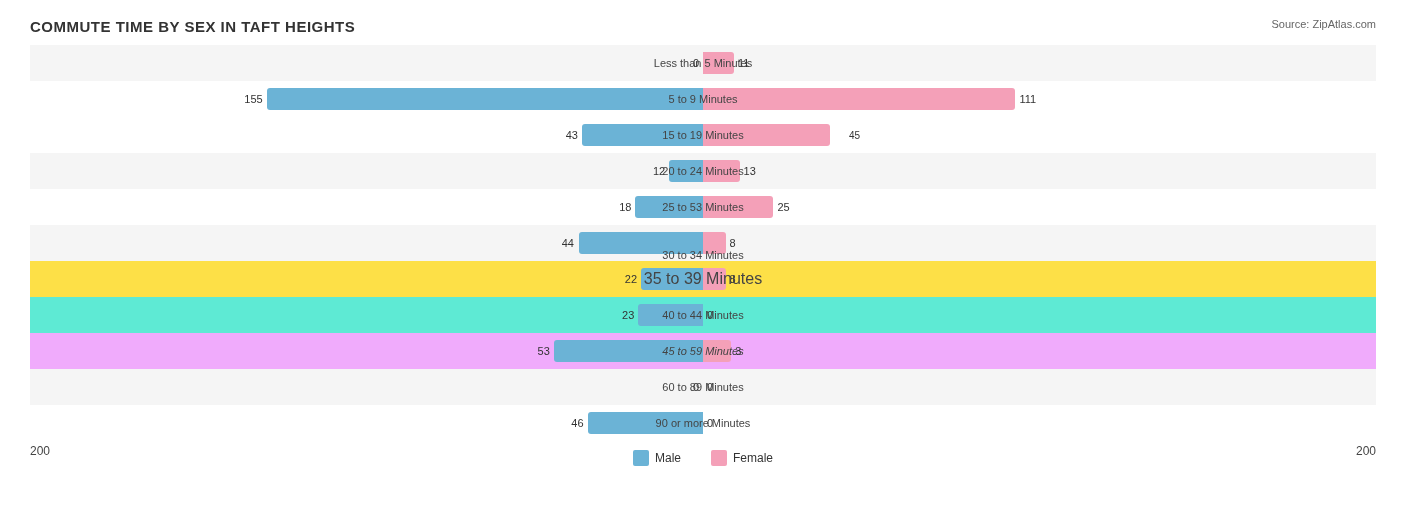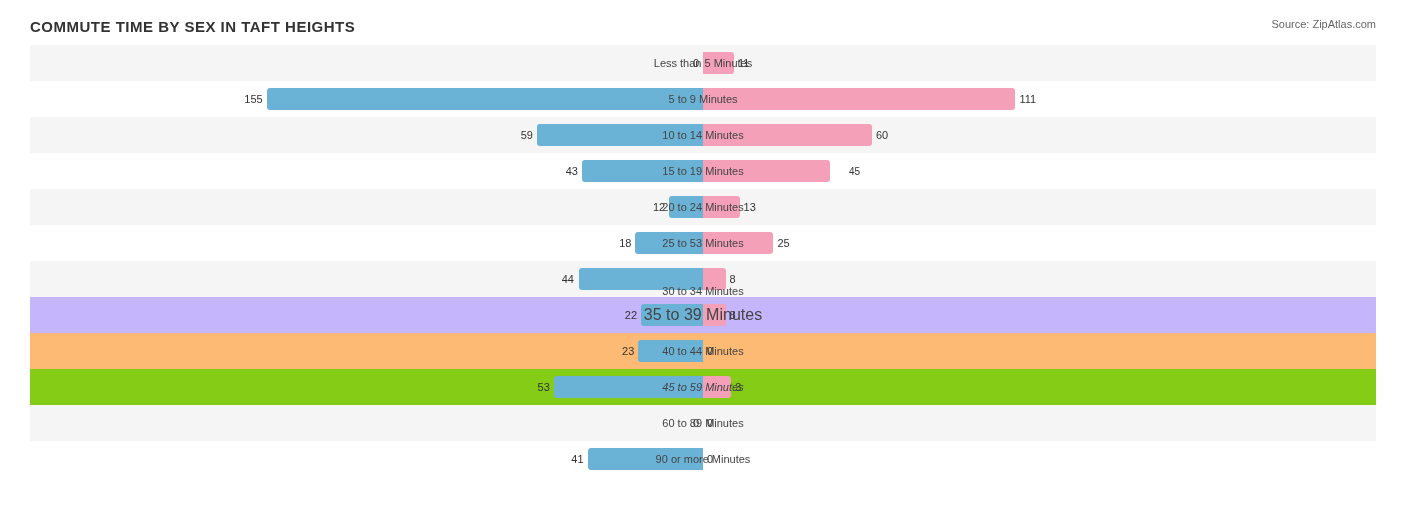--- a/index.html
+++ b/index.html
@@ -150,173 +150,156 @@
     </div>
     <div style="position:absolute; left:50%; transform:translateX(-50%); width:160px; text-align:center; font-size:11px; color:#444; white-space:nowrap; z-index:10; pointer-events:none;">5 to 9 Minutes</div>
     <div class="right-section" style="width:50%; height:100%; display:flex; align-items:center; position:relative;">
 
         <div class="female-bar" style="width:312.465px; left:0; position:absolute;">
         </div>
         <span style="position:absolute; left:316.465px; font-size:11px; color:#333; white-space:nowrap;">111</span>
 
     </div>
   </div>
+      <div class="bar-row" style="background: rgb(255, 255, 255);">
+    <div class="left-section" style="width:50%; height:100%; display:flex; align-items:center; position:relative;">
+
+        <div class="male-bar" style="width:121.045px; right:0; position:absolute;">
+        </div>
+        <span style="position:absolute; right:125.045px; font-size:11px; color:#333; white-space:nowrap;">43</span>
+
+    </div>
+    <div style="position:absolute; left:50%; transform:translateX(-50%); width:160px; text-align:center; font-size:11px; color:#444; white-space:nowrap; z-index:10; pointer-events:none;">15 to 19 Minutes</div>
+    <div class="right-section" style="width:50%; height:100%; display:flex; align-items:center; position:relative;">
+
+        <div class="female-bar" style="width:126.675px; left:0; position:absolute;">
+        </div>
+        <span style="position:absolute; left:146px; font-size:10px; color:#333; white-space:nowrap;">45</span>
+
+    </div>
+  </div>
       <div class="bar-row" style="background: rgb(245, 245, 245);">
     <div class="left-section" style="width:50%; height:100%; display:flex; align-items:center; position:relative;">
 
-        <div class="male-bar" style="width:166.085px; right:0; position:absolute;">
-        </div>
-        <span style="position:absolute; right:170.085px; font-size:11px; color:#333; white-space:nowrap;">59</span>
-
-    </div>
-    <div style="position:absolute; left:50%; transform:translateX(-50%); width:160px; text-align:center; font-size:11px; color:#444; white-space:nowrap; z-index:10; pointer-events:none;">10 to 14 Minutes</div>
-    <div class="right-section" style="width:50%; height:100%; display:flex; align-items:center; position:relative;">
-
-        <div class="female-bar" style="width:168.9px; left:0; position:absolute;">
-        </div>
-        <span style="position:absolute; left:172.9px; font-size:11px; color:#333; white-space:nowrap;">60</span>
+        <div class="male-bar" style="width:33.78px; right:0; position:absolute;">
+        </div>
+        <span style="position:absolute; right:37.78px; font-size:11px; color:#333; white-space:nowrap;">12</span>
+
+    </div>
+    <div style="position:absolute; left:50%; transform:translateX(-50%); width:160px; text-align:center; font-size:11px; color:#444; white-space:nowrap; z-index:10; pointer-events:none;">20 to 24 Minutes</div>
+    <div class="right-section" style="width:50%; height:100%; display:flex; align-items:center; position:relative;">
+
+        <div class="female-bar" style="width:36.595px; left:0; position:absolute;">
+        </div>
+        <span style="position:absolute; left:40.595px; font-size:11px; color:#333; white-space:nowrap;">13</span>
 
     </div>
   </div>
       <div class="bar-row" style="background: rgb(255, 255, 255);">
     <div class="left-section" style="width:50%; height:100%; display:flex; align-items:center; position:relative;">
 
-        <div class="male-bar" style="width:121.045px; right:0; position:absolute;">
-        </div>
-        <span style="position:absolute; right:125.045px; font-size:11px; color:#333; white-space:nowrap;">43</span>
-
-    </div>
-    <div style="position:absolute; left:50%; transform:translateX(-50%); width:160px; text-align:center; font-size:11px; color:#444; white-space:nowrap; z-index:10; pointer-events:none;">15 to 19 Minutes</div>
-    <div class="right-section" style="width:50%; height:100%; display:flex; align-items:center; position:relative;">
-
-        <div class="female-bar" style="width:126.675px; left:0; position:absolute;">
-        </div>
-        <span style="position:absolute; left:146px; font-size:10px; color:#333; white-space:nowrap;">45</span>
+        <div class="male-bar" style="width:67.56px; right:0; position:absolute;">
+        </div>
+        <span style="position:absolute; right:71.56px; font-size:11px; color:#333; white-space:nowrap;">18</span>
+
+    </div>
+    <div style="position:absolute; left:50%; transform:translateX(-50%); width:160px; text-align:center; font-size:11px; color:#444; white-space:nowrap; z-index:10; pointer-events:none;">25 to 53 Minutes</div>
+    <div class="right-section" style="width:50%; height:100%; display:flex; align-items:center; position:relative;">
+
+        <div class="female-bar" style="width:70.375px; left:0; position:absolute;">
+        </div>
+        <span style="position:absolute; left:74.375px; font-size:11px; color:#333; white-space:nowrap;">25</span>
 
     </div>
   </div>
       <div class="bar-row" style="background: rgb(245, 245, 245);">
     <div class="left-section" style="width:50%; height:100%; display:flex; align-items:center; position:relative;">
 
-        <div class="male-bar" style="width:33.78px; right:0; position:absolute;">
-        </div>
-        <span style="position:absolute; right:37.78px; font-size:11px; color:#333; white-space:nowrap;">12</span>
-
-    </div>
-    <div style="position:absolute; left:50%; transform:translateX(-50%); width:160px; text-align:center; font-size:11px; color:#444; white-space:nowrap; z-index:10; pointer-events:none;">20 to 24 Minutes</div>
-    <div class="right-section" style="width:50%; height:100%; display:flex; align-items:center; position:relative;">
-
-        <div class="female-bar" style="width:36.595px; left:0; position:absolute;">
-        </div>
-        <span style="position:absolute; left:40.595px; font-size:11px; color:#333; white-space:nowrap;">13</span>
+        <div class="male-bar" style="width:123.86px; right:0; position:absolute;">
+        </div>
+        <span style="position:absolute; right:129px; font-size:11px; color:#333; white-space:nowrap;">44</span>
+
+    </div>
+    <div style="position:absolute; left:50%; transform:translateX(-50%); width:160px; text-align:center; font-size:11px; color:#444; white-space:nowrap; z-index:10; pointer-events:none;margin-top:24px;">30 to 34 Minutes</div>
+    <div class="right-section" style="width:50%; height:100%; display:flex; align-items:center; position:relative;">
+
+        <div class="female-bar" style="width:22.52px; left:0; position:absolute;">
+        </div>
+        <span style="position:absolute; left:26.52px; font-size:11px; color:#333; white-space:nowrap;">8</span>
+
+    </div>
+  </div>
+      <div class="bar-row" style="background: #fde047; align-items: center;">
+    <div class="left-section" style="width:50%; height:100%; display:flex; align-items:center; position:relative;">
+
+        <div class="male-bar" style="width:61.93px; right:0; position:absolute;">
+        </div>
+        <span style="position:absolute; right:65.93px; font-size:11px; color:#333; white-space:nowrap;">22</span>
+
+    </div>
+    <div style="position:absolute; left:50%; transform:translateX(-50%); width:160px; text-align:center; font-size:16px; color:#444; white-space:nowrap; z-index:10; pointer-events:none;">35 to 39 Minutes</div>
+    <div class="right-section" style="width:50%; height:100%; display:flex; align-items:center; position:relative;">
+
+        <div class="female-bar" style="width:22.52px; left:0; position:absolute;">
+        </div>
+        <span style="position:absolute; left:26.52px; font-size:11px; color:#333; white-space:nowrap;">8</span>
+
+    </div>
+  </div>
+      <div class="bar-row" style="background: #5eead4;">
+    <div class="left-section" style="width:50%; height:100%; display:flex; align-items:center; position:relative;">
+
+        <div class="male-bar" style="width:64.745px; right:0; position:absolute;">
+        </div>
+        <span style="position:absolute; right:68.745px; font-size:11px; color:#333; white-space:nowrap;">23</span>
+
+    </div>
+    <div style="position:absolute; left:50%; transform:translateX(-50%); width:160px; text-align:center; font-size:11px; color:#444; white-space:nowrap; z-index:10; pointer-events:none;">40 to 44 Minutes</div>
+    <div class="right-section" style="width:50%; height:100%; display:flex; align-items:center; position:relative;">
+
+        <span style="position:absolute; left:4px; font-size:11px; color:#333;">0</span>
+
+    </div>
+  </div>
+      <div class="bar-row" style="background: #f0abfc;">
+    <div class="left-section" style="width:50%; height:100%; display:flex; align-items:center; position:relative;">
+
+        <div class="male-bar" style="width:149.195px; right:0; position:absolute;">
+        </div>
+        <span style="position:absolute; right:153.195px; font-size:11px; color:#333; white-space:nowrap;">53</span>
+
+    </div>
+    <div style="position:absolute; left:50%; transform:translateX(-50%); width:160px; text-align:center; font-size:11px; color:#444; white-space:nowrap; z-index:10; pointer-events:none;font-style:italic;">45 to 59 Minutes</div>
+    <div class="right-section" style="width:50%; height:100%; display:flex; align-items:center; position:relative;">
+
+        <div class="female-bar" style="width:28.15px; left:0; position:absolute;">
+        </div>
+        <span style="position:absolute; left:32.15px; font-size:11px; color:#333; white-space:nowrap;">3</span>
+
+    </div>
+  </div>
+      <div class="bar-row" style="background: rgb(245, 245, 245);">
+    <div class="left-section" style="width:50%; height:100%; display:flex; align-items:center; position:relative;">
+
+        <span style="position:absolute; right:4px; font-size:11px; color:#333;">0</span>
+
+    </div>
+    <div style="position:absolute; left:50%; transform:translateX(-50%); width:160px; text-align:center; font-size:11px; color:#444; white-space:nowrap; z-index:10; pointer-events:none;">60 to 89 Minutes</div>
+    <div class="right-section" style="width:50%; height:100%; display:flex; align-items:center; position:relative;">
+
+        <span style="position:absolute; left:4px; font-size:11px; color:#333;">0</span>
 
     </div>
   </div>
       <div class="bar-row" style="background: rgb(255, 255, 255);">
     <div class="left-section" style="width:50%; height:100%; display:flex; align-items:center; position:relative;">
 
-        <div class="male-bar" style="width:67.56px; right:0; position:absolute;">
-        </div>
-        <span style="position:absolute; right:71.56px; font-size:11px; color:#333; white-space:nowrap;">18</span>
-
-    </div>
-    <div style="position:absolute; left:50%; transform:translateX(-50%); width:160px; text-align:center; font-size:11px; color:#444; white-space:nowrap; z-index:10; pointer-events:none;">25 to 53 Minutes</div>
-    <div class="right-section" style="width:50%; height:100%; display:flex; align-items:center; position:relative;">
-
-        <div class="female-bar" style="width:70.375px; left:0; position:absolute;">
-        </div>
-        <span style="position:absolute; left:74.375px; font-size:11px; color:#333; white-space:nowrap;">25</span>
-
-    </div>
-  </div>
-      <div class="bar-row" style="background: rgb(245, 245, 245);">
-    <div class="left-section" style="width:50%; height:100%; display:flex; align-items:center; position:relative;">
-
-        <div class="male-bar" style="width:123.86px; right:0; position:absolute;">
-        </div>
-        <span style="position:absolute; right:129px; font-size:11px; color:#333; white-space:nowrap;">44</span>
-
-    </div>
-    <div style="position:absolute; left:50%; transform:translateX(-50%); width:160px; text-align:center; font-size:11px; color:#444; white-space:nowrap; z-index:10; pointer-events:none;margin-top:24px;">30 to 34 Minutes</div>
-    <div class="right-section" style="width:50%; height:100%; display:flex; align-items:center; position:relative;">
-
-        <div class="female-bar" style="width:22.52px; left:0; position:absolute;">
-        </div>
-        <span style="position:absolute; left:26.52px; font-size:11px; color:#333; white-space:nowrap;">8</span>
-
-    </div>
-  </div>
-      <div class="bar-row" style="background: #c4b5fd; align-items: center;">
-    <div class="left-section" style="width:50%; height:100%; display:flex; align-items:center; position:relative;">
-
-        <div class="male-bar" style="width:61.93px; right:0; position:absolute;">
-        </div>
-        <span style="position:absolute; right:65.93px; font-size:11px; color:#333; white-space:nowrap;">22</span>
-
-    </div>
-    <div style="position:absolute; left:50%; transform:translateX(-50%); width:160px; text-align:center; font-size:16px; color:#444; white-space:nowrap; z-index:10; pointer-events:none;">35 to 39 Minutes</div>
-    <div class="right-section" style="width:50%; height:100%; display:flex; align-items:center; position:relative;">
-
-        <div class="female-bar" style="width:22.52px; left:0; position:absolute;">
-        </div>
-        <span style="position:absolute; left:26.52px; font-size:11px; color:#333; white-space:nowrap;">8</span>
-
-    </div>
-  </div>
-      <div class="bar-row" style="background: #fdba74;">
-    <div class="left-section" style="width:50%; height:100%; display:flex; align-items:center; position:relative;">
-
-        <div class="male-bar" style="width:64.745px; right:0; position:absolute;">
-        </div>
-        <span style="position:absolute; right:68.745px; font-size:11px; color:#333; white-space:nowrap;">23</span>
-
-    </div>
-    <div style="position:absolute; left:50%; transform:translateX(-50%); width:160px; text-align:center; font-size:11px; color:#444; white-space:nowrap; z-index:10; pointer-events:none;">40 to 44 Minutes</div>
-    <div class="right-section" style="width:50%; height:100%; display:flex; align-items:center; position:relative;">
-
-        <span style="position:absolute; left:4px; font-size:11px; color:#333;">0</span>
-
-    </div>
-  </div>
-      <div class="bar-row" style="background: #84cc16;">
-    <div class="left-section" style="width:50%; height:100%; display:flex; align-items:center; position:relative;">
-
-        <div class="male-bar" style="width:149.195px; right:0; position:absolute;">
-        </div>
-        <span style="position:absolute; right:153.195px; font-size:11px; color:#333; white-space:nowrap;">53</span>
-
-    </div>
-    <div style="position:absolute; left:50%; transform:translateX(-50%); width:160px; text-align:center; font-size:11px; color:#444; white-space:nowrap; z-index:10; pointer-events:none;font-style:italic;">45 to 59 Minutes</div>
-    <div class="right-section" style="width:50%; height:100%; display:flex; align-items:center; position:relative;">
-
-        <div class="female-bar" style="width:28.15px; left:0; position:absolute;">
-        </div>
-        <span style="position:absolute; left:32.15px; font-size:11px; color:#333; white-space:nowrap;">3</span>
-
-    </div>
-  </div>
-      <div class="bar-row" style="background: rgb(245, 245, 245);">
-    <div class="left-section" style="width:50%; height:100%; display:flex; align-items:center; position:relative;">
-
-        <span style="position:absolute; right:4px; font-size:11px; color:#333;">0</span>
-
-    </div>
-    <div style="position:absolute; left:50%; transform:translateX(-50%); width:160px; text-align:center; font-size:11px; color:#444; white-space:nowrap; z-index:10; pointer-events:none;">60 to 89 Minutes</div>
-    <div class="right-section" style="width:50%; height:100%; display:flex; align-items:center; position:relative;">
-
-        <span style="position:absolute; left:4px; font-size:11px; color:#333;">0</span>
-
-    </div>
-  </div>
-      <div class="bar-row" style="background: rgb(255, 255, 255);">
-    <div class="left-section" style="width:50%; height:100%; display:flex; align-items:center; position:relative;">
-
         <div class="male-bar" style="width:115.41499999999999px; right:0; position:absolute;">
         </div>
-        <span style="position:absolute; right:119.41499999999999px; font-size:11px; color:#333; white-space:nowrap;">41</span>
+        <span style="position:absolute; right:119.41499999999999px; font-size:11px; color:#333; white-space:nowrap;">46</span>
 
     </div>
     <div style="position:absolute; left:50%; transform:translateX(-50%); width:160px; text-align:center; font-size:11px; color:#444; white-space:nowrap; z-index:10; pointer-events:none;">90 or more Minutes</div>
     <div class="right-section" style="width:50%; height:100%; display:flex; align-items:center; position:relative;">
 
         <span style="position:absolute; left:4px; font-size:11px; color:#333;">0</span>
 
     </div>
   </div>
     </div>

